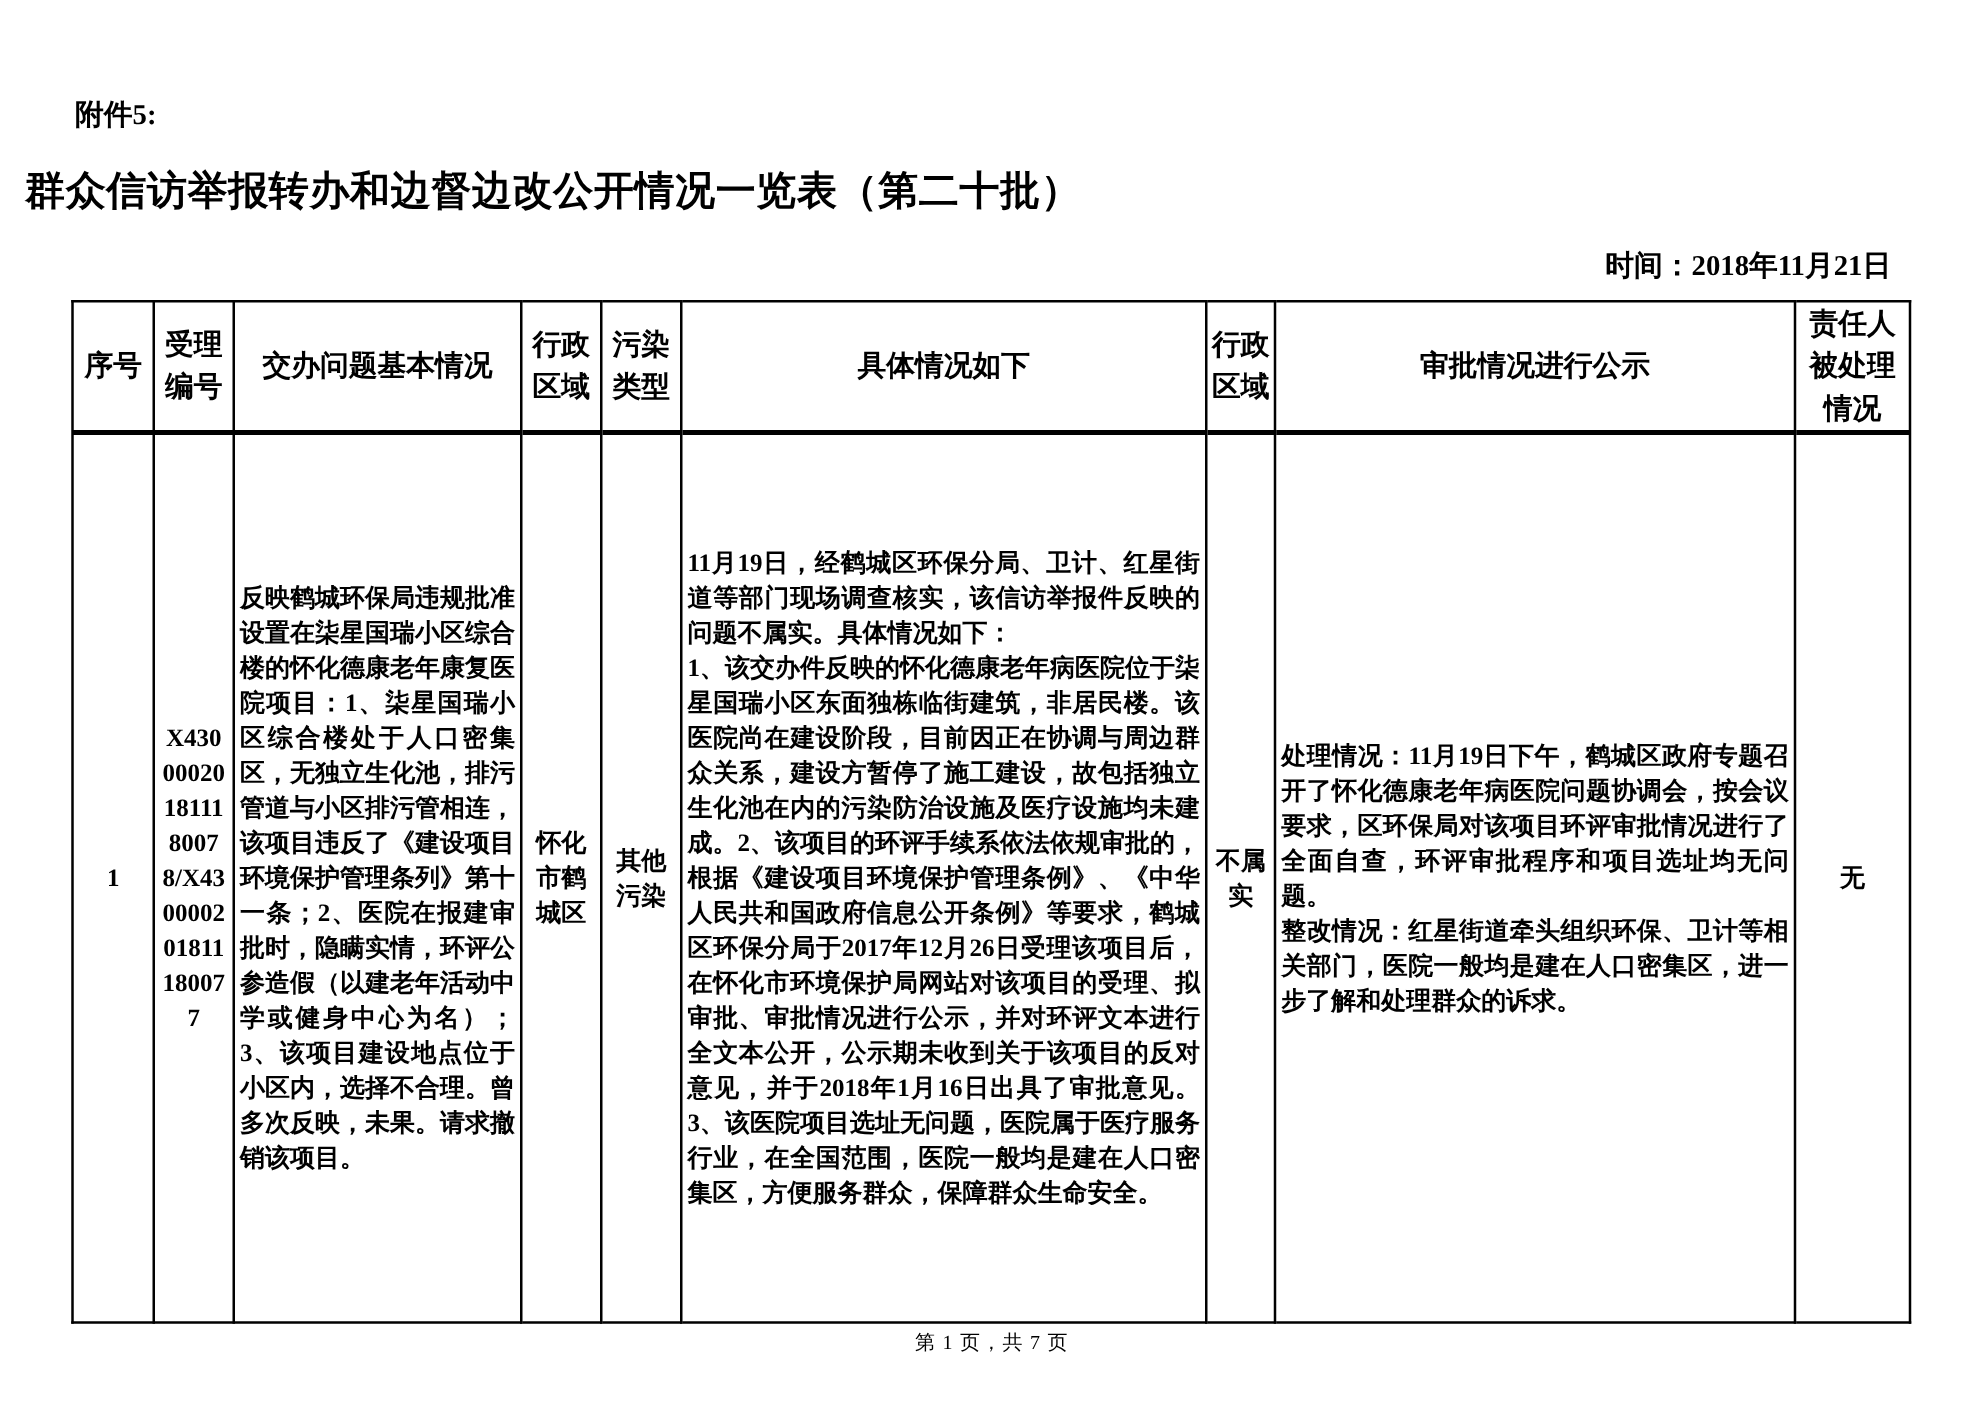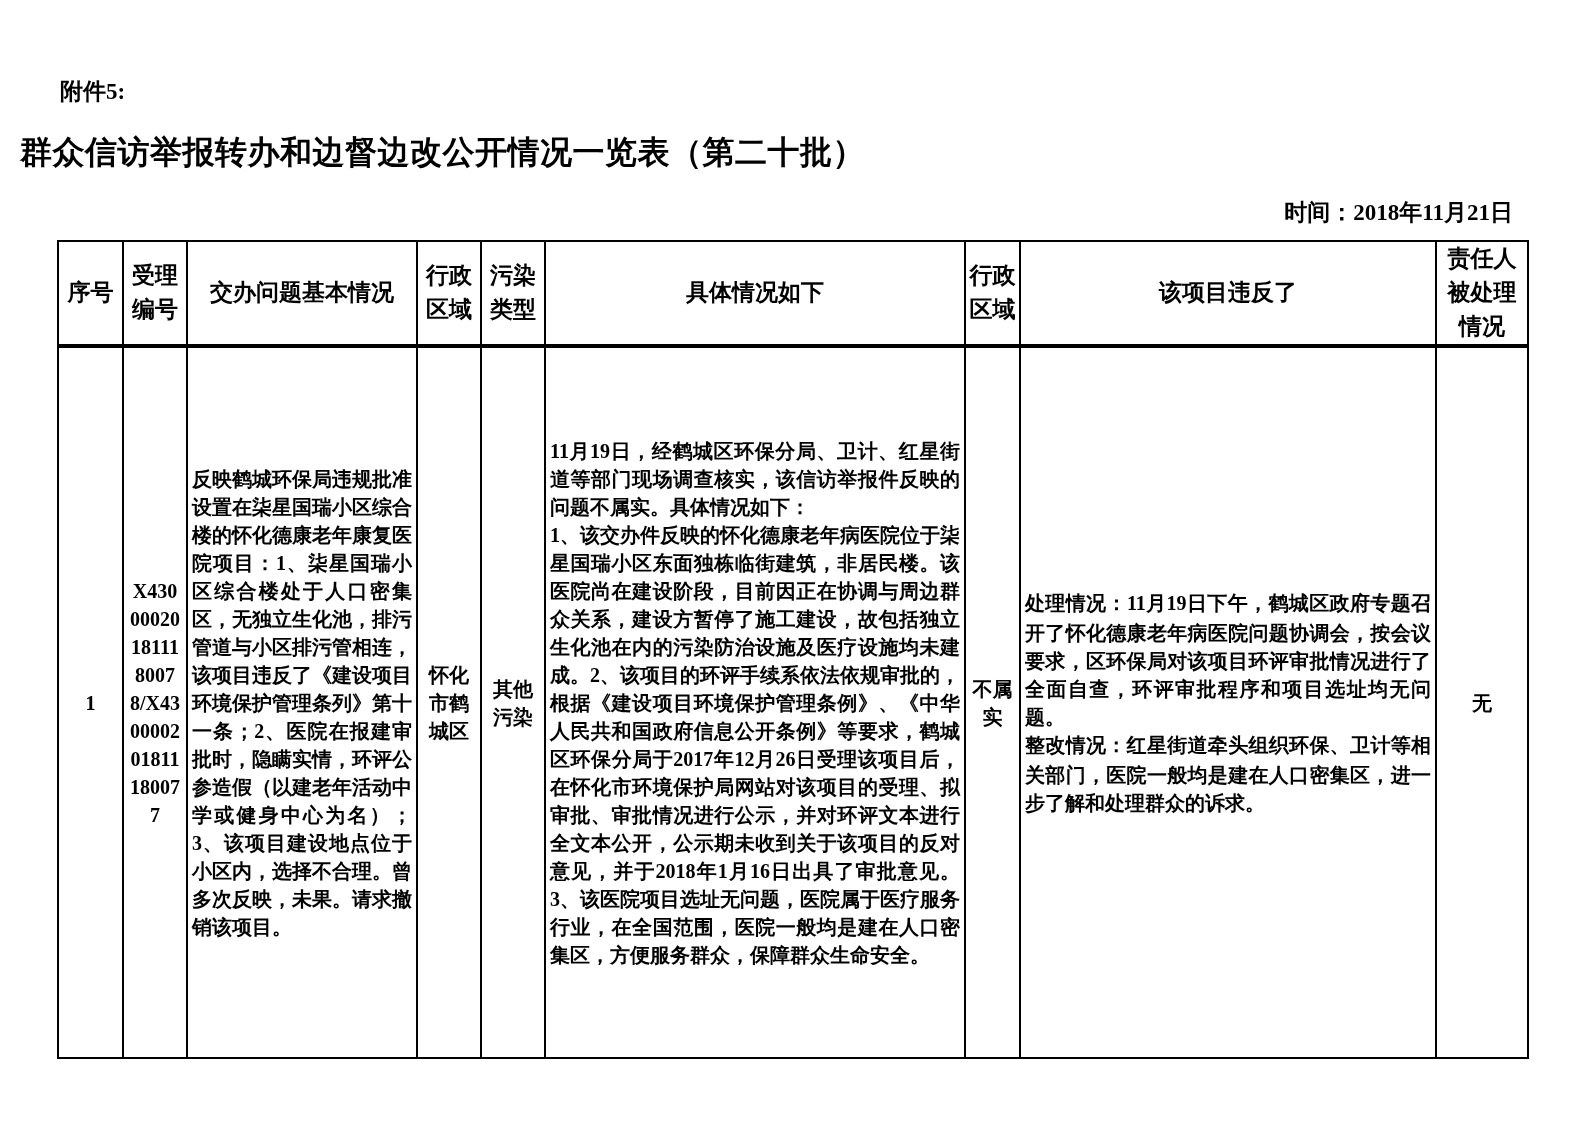--- a/index.html
+++ b/index.html
@@ -77,21 +77,21 @@
     font-size: 21px;
     line-height: 37px;
     padding: 2px 7px;
   }
   td.j {
     text-align: justify;
     word-break: break-all;
     padding: 2px 5px;
   }
   td.j p { margin: 0; }
-  .hlabel { font-family: Liberation Mono, monospace; font-weight: bold; }
+  .hlabel { font-family: Liberation Serif, serif; font-weight: bold; }
   .page-footer {
     position: absolute;
     left: 0;
     top: 1064px;
     width: 100%;
     text-align: center;
     font-size: 16px;
     font-weight: normal;
     letter-spacing: 1px;
   }
@@ -121,21 +121,21 @@
     </colgroup>
     <thead>
       <tr>
         <th>序号</th>
         <th>受理编号</th>
         <th>交办问题基本情况</th>
         <th>行政区域</th>
         <th>污染类型</th>
         <th>具体情况如下</th>
         <th>行政区域</th>
-        <th>该项目违反了</th>
+        <th>审批情况进行公示</th>
         <th>责任人被处理情况</th>
       </tr>
     </thead>
     <tbody>
       <tr>
         <td class="seq">1</td>
         <td class="casenum">X430000201811180078/X430000201811180077</td>
         <td class="j">反映鹤城环保局违规批准设置在柒星国瑞小区综合楼的怀化德康老年康复医院项目：1、柒星国瑞小区综合楼处于人口密集区，无独立生化池，排污管道与小区排污管相连，该项目违反了《建设项目环境保护管理条列》第十一条；2、医院在报建审批时，隐瞒实情，环评公参造假（以建老年活动中学或健身中心为名）；3、该项目建设地点位于小区内，选择不合理。曾多次反映，未果。请求撤销该项目。</td>
         <td class="c">怀化市鹤城区</td>
         <td class="c">其他污染</td>
@@ -146,14 +146,15 @@
         <td class="c">不属实</td>
         <td class="j">
           <p><span class="hlabel">处理情况：</span><span>11月19日下午，鹤城区政府专题召开了怀化德康老年病医院问题协调会，按会议要求，区环保局对该项目环评审批情况进行了全面自查，环评审批程序和项目选址均无问题。</span></p>
           <p><span class="hlabel">整改情况：</span><span>红星街道牵头组织环保、卫计等相关部门，医院一般均是建在人口密集区，进一步了解和处理群众的诉求。</span></p>
         </td>
         <td class="c">无</td>
       </tr>
     </tbody>
   </table>
 
+  <div class="page-footer">第 1 页，共 7 页</div>
 
 </div>
 
 </body></html>

